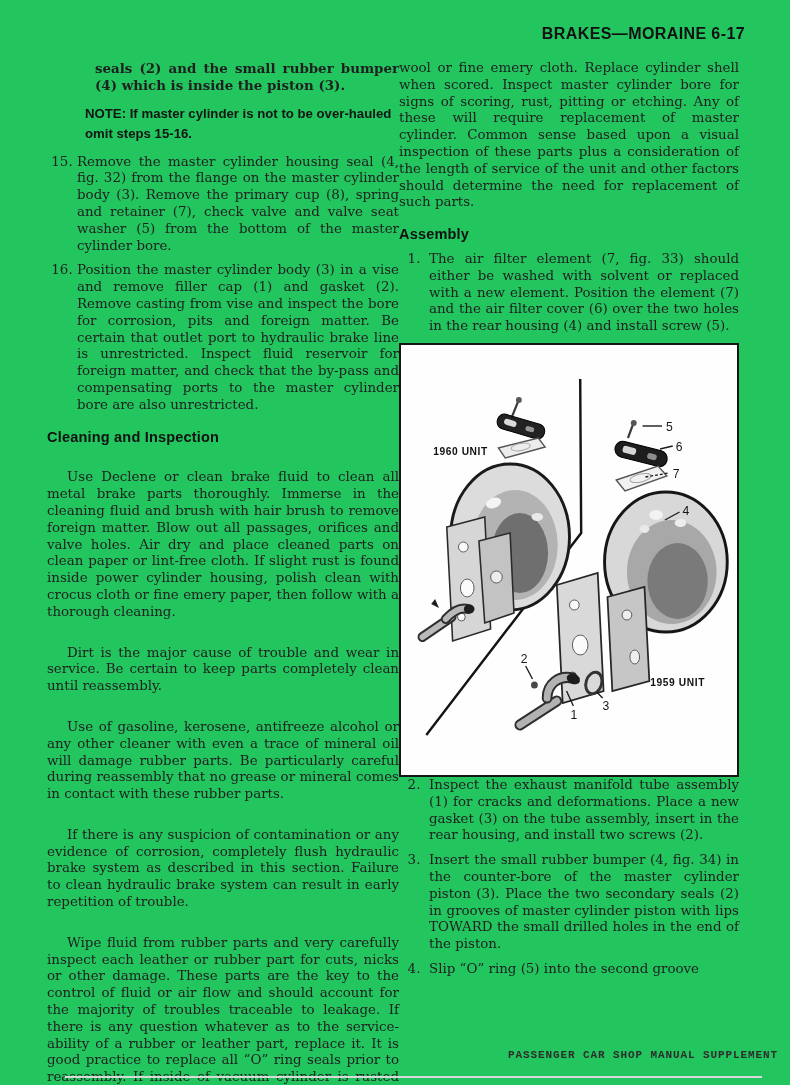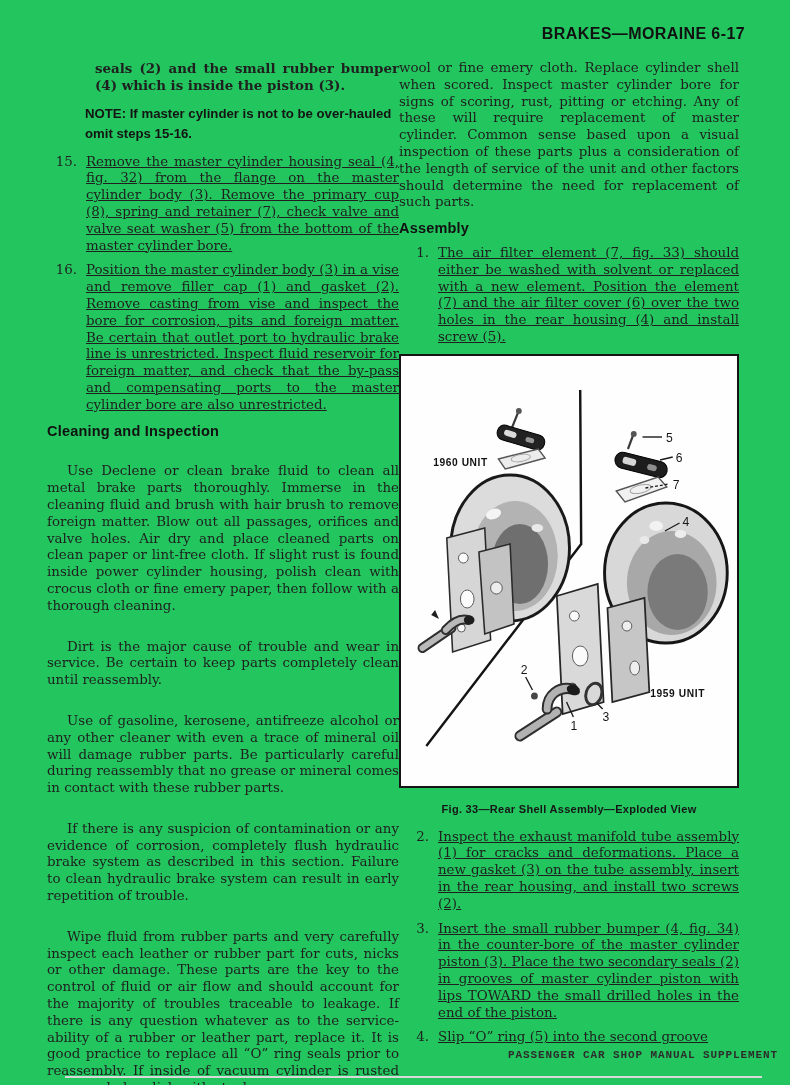--- a/index.html
+++ b/index.html
@@ -19,25 +19,25 @@
   .col-right { left:399px; width:340px; }
   .para { text-align:justify; margin:0 0 7px 0; }
   .para.indent { text-indent:20px;margin-top:24px; }
   .hang { margin-left:48px;font-weight:bold; }
   .note {
     margin:10px 0 10px 38px;
     font-family:"Liberation Sans", sans-serif; font-weight:bold;
     font-size:13.2px; line-height:20px; color:#141414; text-align:left;
   }
   .step { display:flex; margin:0 0 8px 0; }
-  .step-num { flex:0 0 30px; text-align:right; }
-  .step-body { flex:1; margin-left:9px; text-align:justify;text-decoration:underline; }
+  .step-num { flex:0 0 30px; text-align:center; }
+  .step-body { flex:1; text-align:justify; }
   .sec-heading {
     font-family:"Liberation Sans", sans-serif; font-weight:bold;
-    font-size:14.5px; color:#111; margin:9px 0 8px 0; letter-spacing:0.2px;
+    font-size:14.5px; color:#111; margin:15px 0 8px 0; letter-spacing:0.2px;
   }
   .figure-box {
     margin-top:8px; border:2.5px solid #151515; height:430px;
     background:#fefefe; position:relative;
   }
   .figure-box svg { display:block; width:100%; height:100%; }
   .fig-caption {
     text-align:center; font-family:"Liberation Sans", sans-serif;
     font-weight:bold; font-size:11px; color:#161616;
     margin:13px 0 11px 0; letter-spacing:0.3px;
@@ -204,21 +204,20 @@
           </g>
           <text x="123" y="318" class="callout">2</text>
           <line x1="128" y1="321" x2="135" y2="334" stroke="#1a1a1a" stroke-width="1.4"></line>
           <text x="174" y="374" class="callout">1</text>
           <line x1="177" y1="361" x2="170" y2="346" stroke="#1a1a1a" stroke-width="1.4"></line>
           <text x="207" y="365" class="callout">3</text>
           <line x1="207" y1="353" x2="201" y2="347" stroke="#1a1a1a" stroke-width="1.4"></line>
         </g>
       </svg>
     </div>
-    <div class="fig-caption">Fig. 33—Rear Shell Assembly—Exploded View</div>
 
     <div class="step">
       <div class="step-num">2.</div>
       <div class="step-body">Inspect the exhaust manifold tube assembly (1) for cracks and deformations. Place a new gasket (3) on the tube assembly, insert in the rear housing, and install two screws (2).</div>
     </div>
     <div class="step">
       <div class="step-num">3.</div>
       <div class="step-body">Insert the small rubber bumper (4, fig. 34) in the counter-bore of the master cylinder piston (3). Place the two secondary seals (2) in grooves of master cylinder piston with lips TOWARD the small drilled holes in the end of the piston.</div>
     </div>
     <div class="step">

